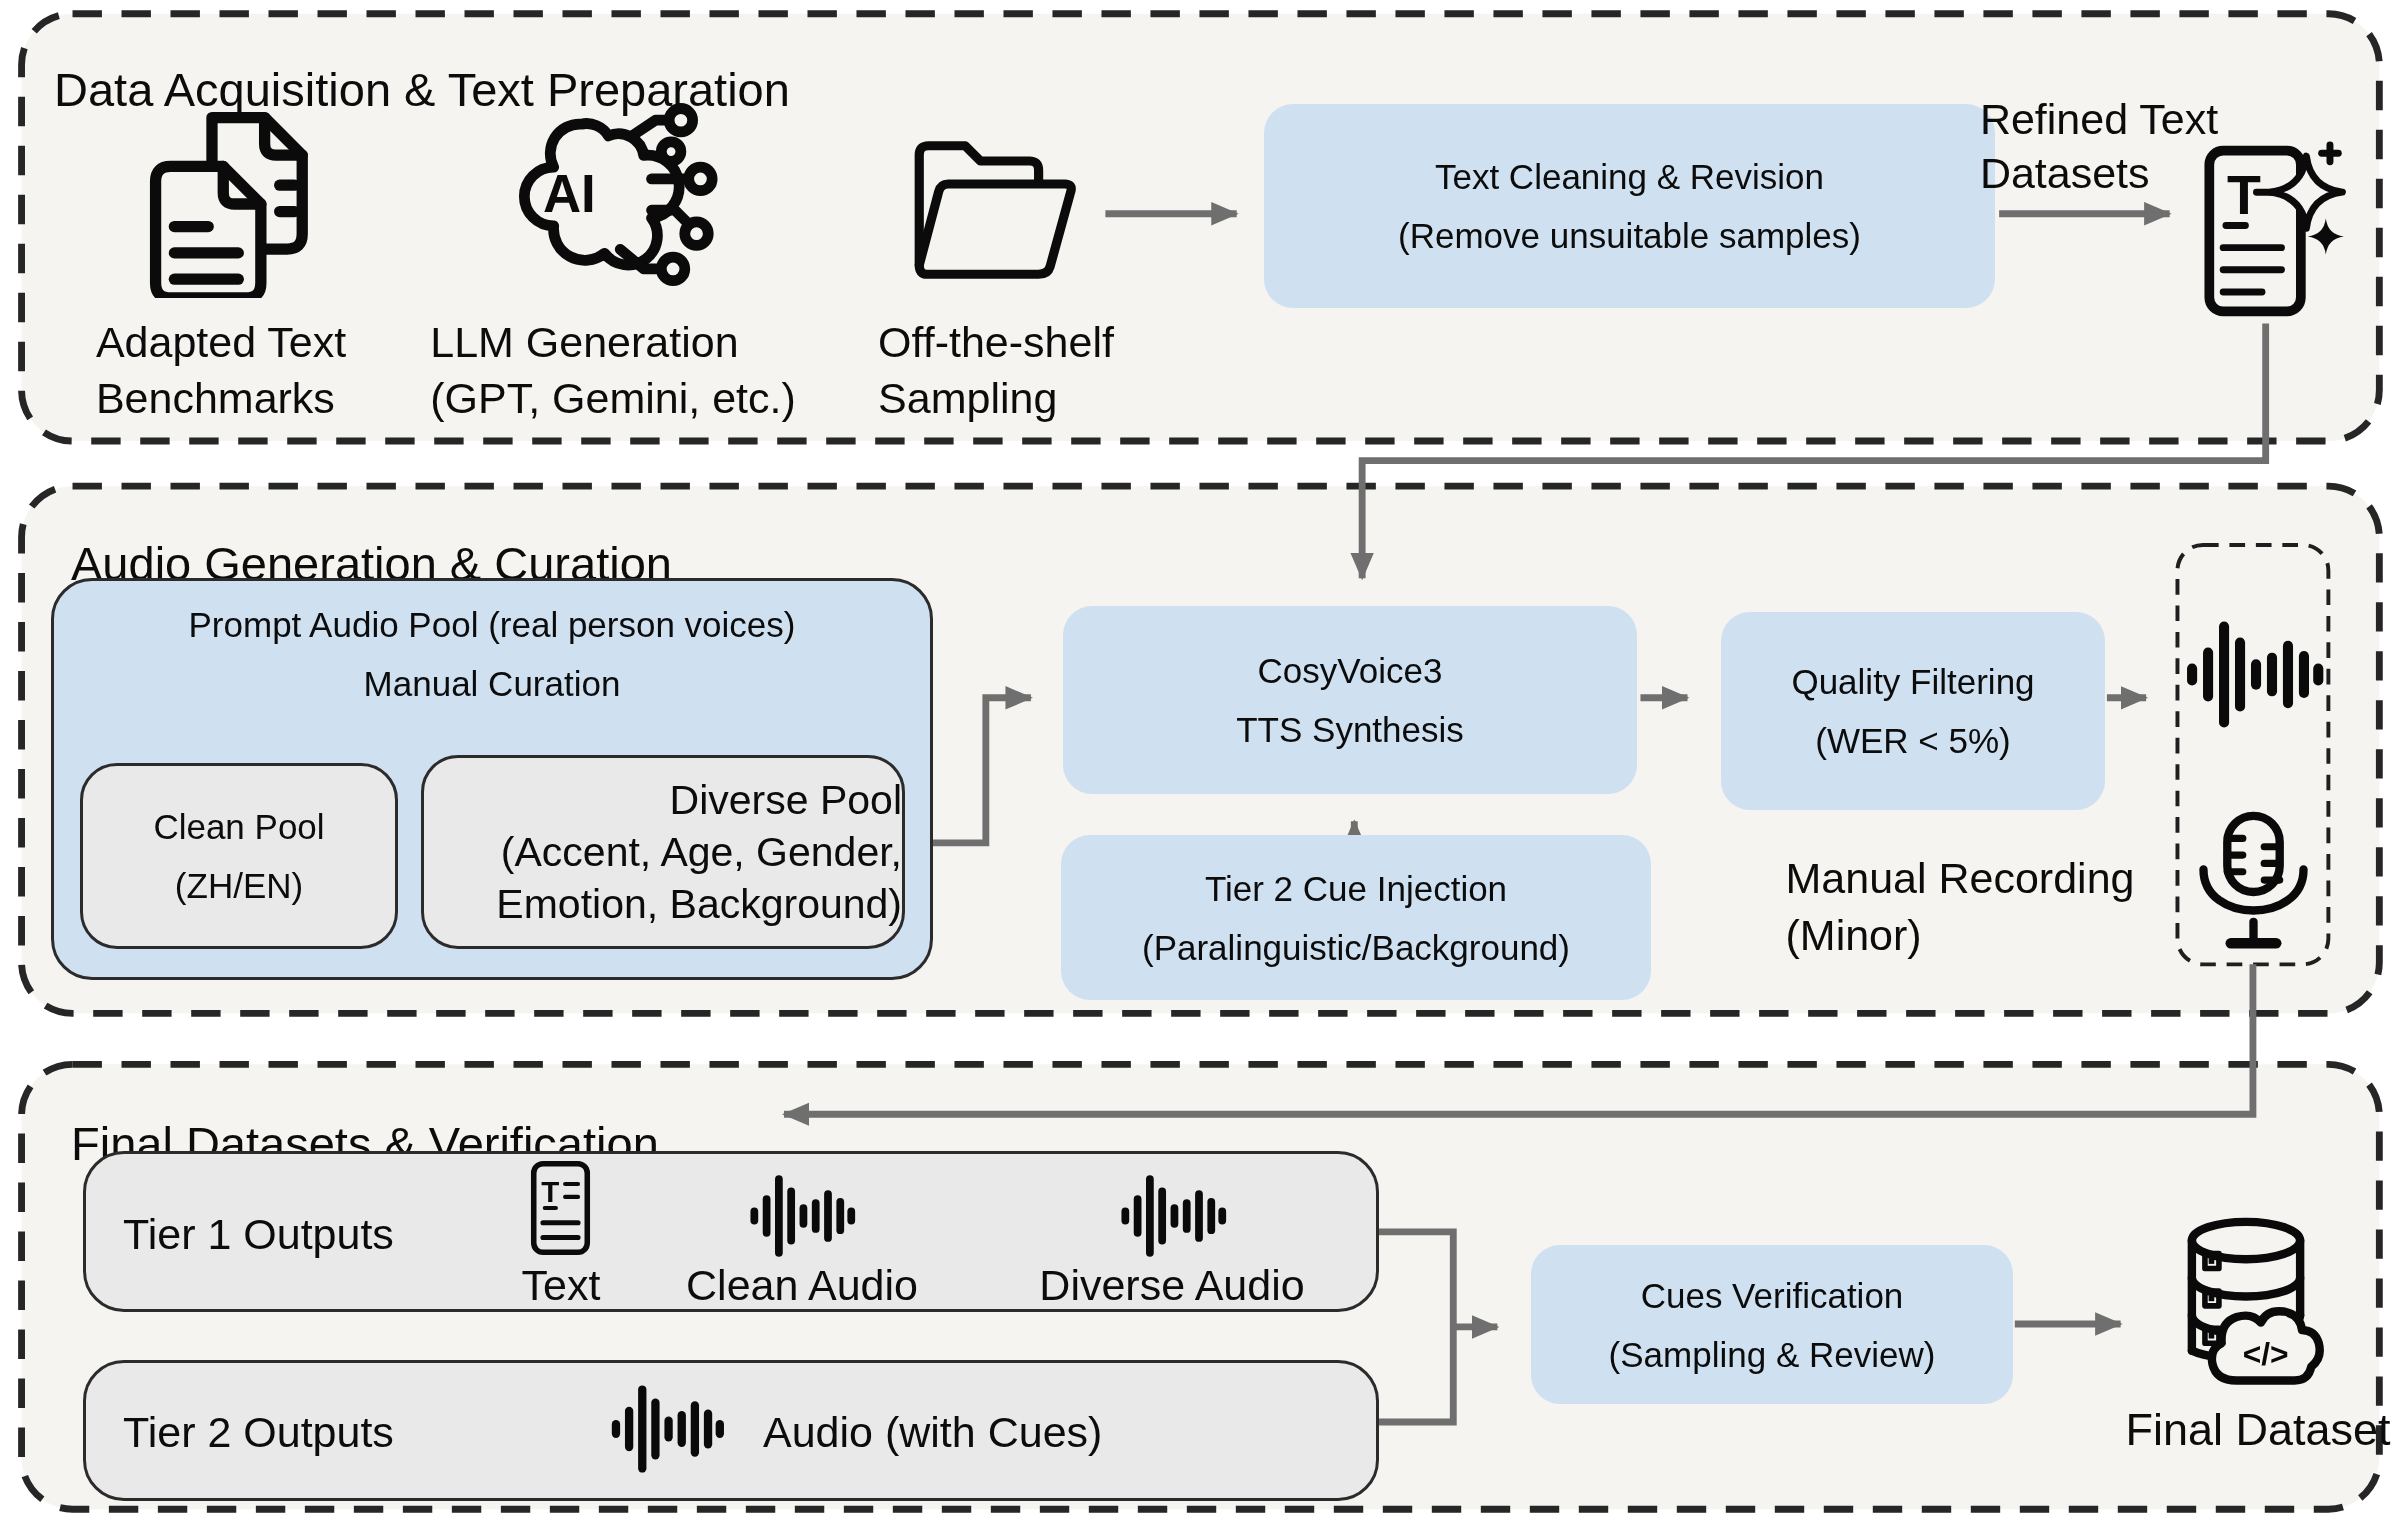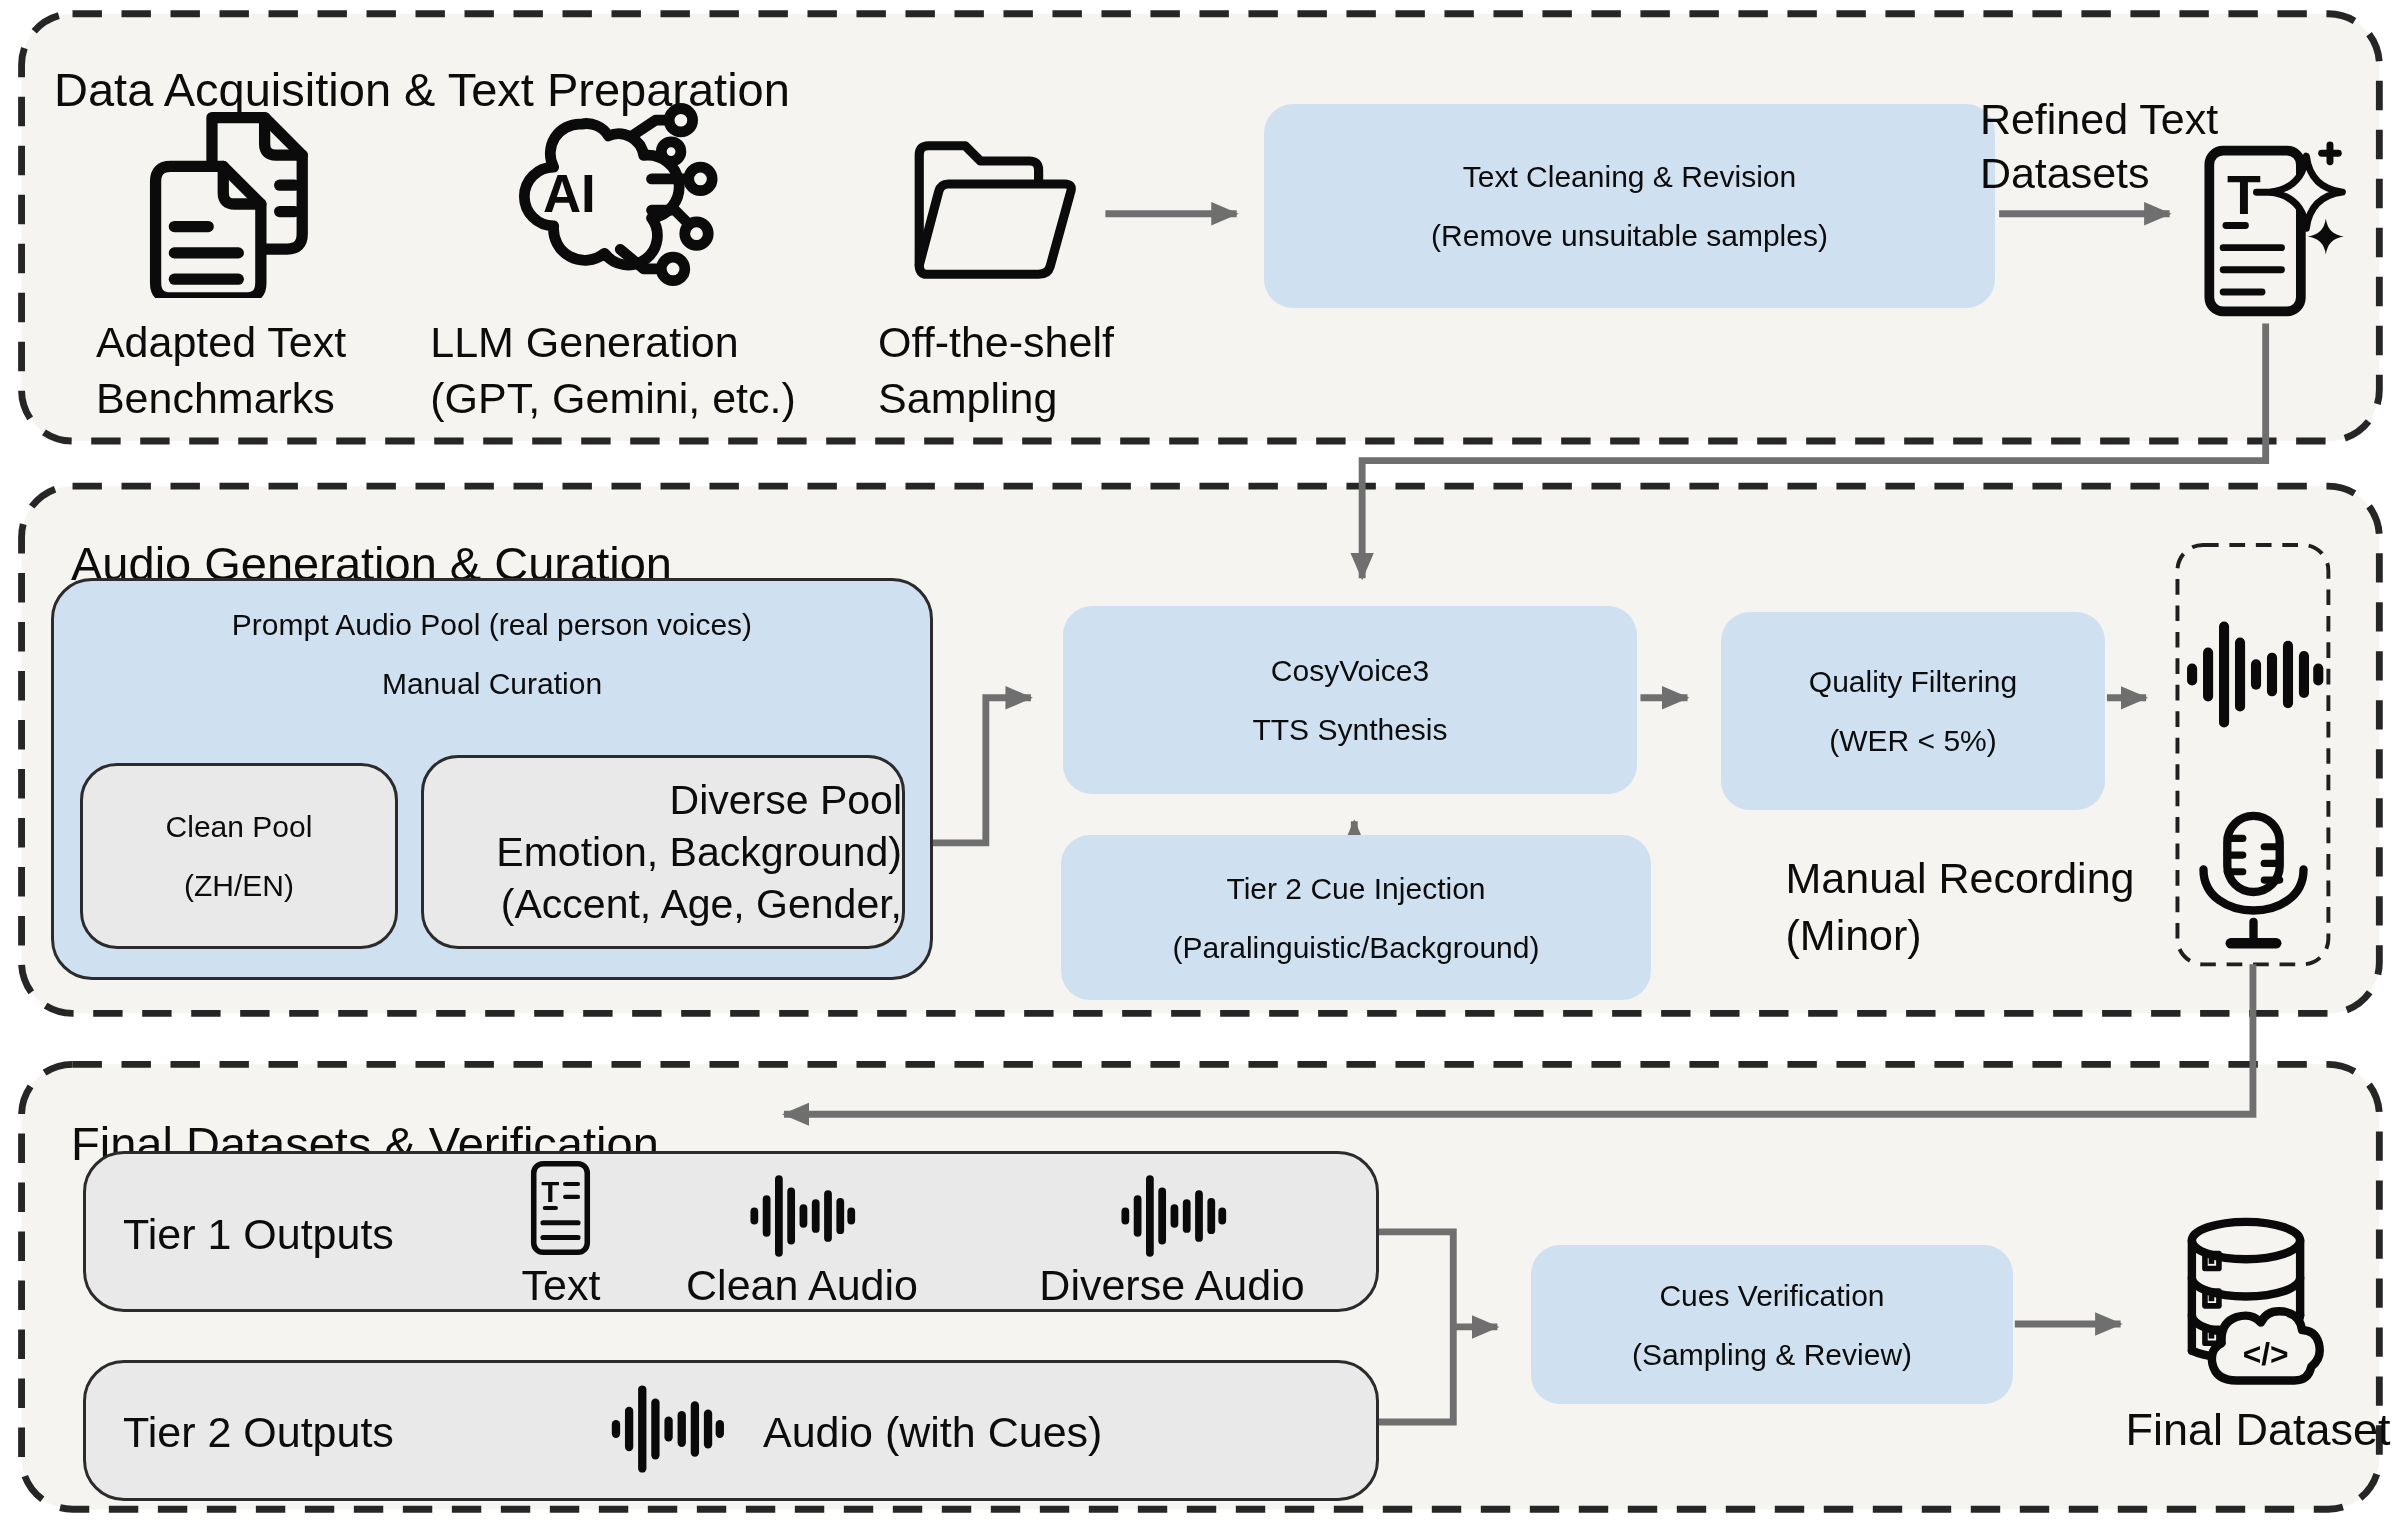--- a/index.html
+++ b/index.html
@@ -3,21 +3,21 @@
 <meta charset="utf-8">
 <style>
   html,body{margin:0;padding:0;background:#ffffff;}
   body{font-family:"Liberation Sans", sans-serif; color:#0c0c0c;}
   #canvas{position:relative;width:2396px;height:1523px;background:#ffffff;overflow:hidden;}
   #wires{position:absolute;left:0;top:0;width:2396px;height:1523px;}
   .fbox{position:absolute;box-sizing:border-box;display:flex;flex-direction:column;align-items:center;justify-content:center;text-align:center;}
   .blue{background:#cfe0f1;border-radius:29px;}
   .grayline{background:#e9e9e9;border:3.9px solid #2b2b2b;border-radius:37px;}
   .pool{background:#cfe0f1;border:3.9px solid #2b2b2b;border-radius:41px;justify-content:flex-start;padding-top:13.7px;}
-  .t44{font-size:30px;line-height:59px;}
+  .t44{font-size:35px;line-height:59px;}
   .t42{font-size:41px;line-height:52px;align-items:flex-end;}
   .sec-title{position:absolute;font-size:47px;line-height:55px;white-space:nowrap;margin-top:40px;}
   .lbl{position:absolute;font-size:43px;line-height:56px;text-align:left;white-space:nowrap;transform:translateX(-50%);}
   .lbl-left{position:absolute;font-size:43px;line-height:56px;white-space:nowrap;}
   .icon{position:absolute;}
   svg text{font-family:"Liberation Sans", sans-serif;}
 </style>
 </head>
 <body>
 
@@ -146,22 +146,22 @@
   <div class="fbox pool t44" style="left:51px;top:578px;width:882px;height:402px;">
     <div>Prompt Audio Pool (real person voices)</div>
     <div>Manual Curation</div>
   </div>
   <div class="fbox grayline t44" style="left:80px;top:763px;width:318px;height:186px;">
     <div>Clean Pool</div>
     <div>(ZH/EN)</div>
   </div>
   <div class="fbox grayline t42" style="left:421px;top:755px;width:484px;height:194px;">
     <div>Diverse Pool</div>
+    <div>(Accent, Age, Gender,</div>
     <div>Emotion, Background)</div>
-    <div>(Accent, Age, Gender,</div>
   </div>
 
   <div class="fbox blue t44" style="left:1063px;top:606px;width:574px;height:188px;">
     <div>CosyVoice3</div>
     <div>TTS Synthesis</div>
   </div>
 
   <div class="fbox blue t44" style="left:1721px;top:612px;width:384px;height:198px;">
     <div>Quality Filtering</div>
     <div>(WER &lt; 5%)</div>

